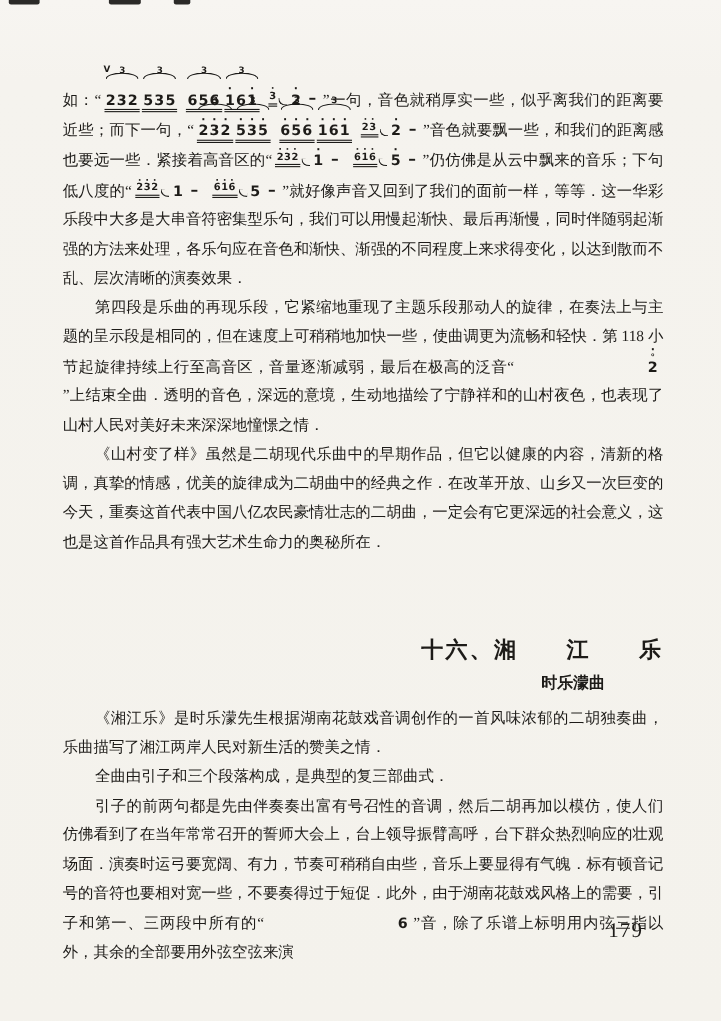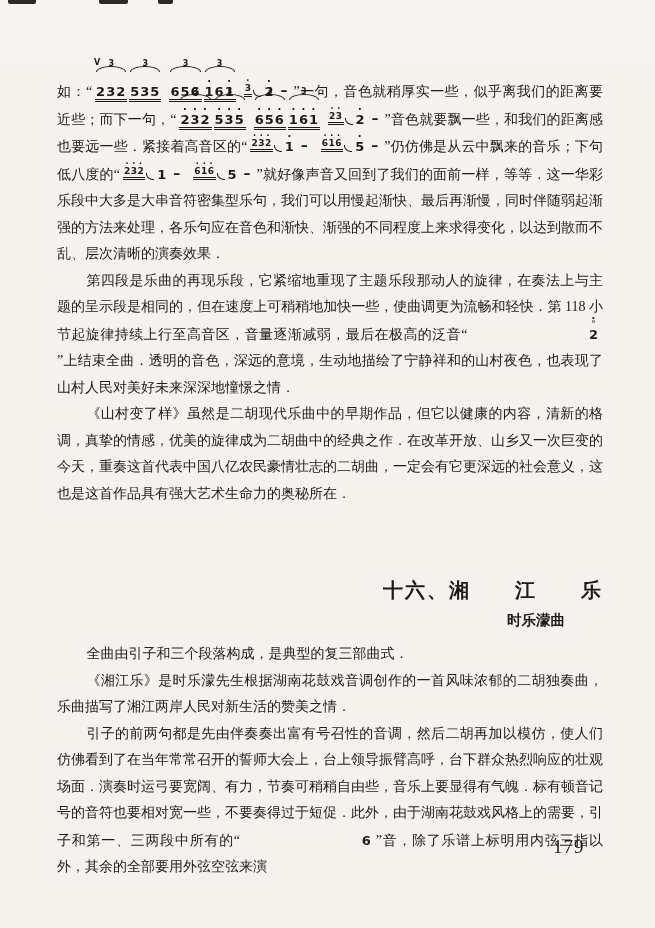--- a/index.html
+++ b/index.html
@@ -20,21 +20,21 @@
   
   .body-block { position:absolute; left:57px; width:546px; font-size:14px; line-height:26.5px; }
   #body1 { top:78px; }
   #body2 { top:641px; }
   .para { margin:0; text-align:justify; }
   .para.indent { text-indent:2.1em; }
 
   
   .heading { position:absolute; left:57px; top:560px; width:546px; text-align:right;
              font-size:20px; font-weight:600; letter-spacing:2px; }
-  .author  { position:absolute; left:55px; top:611px; width:546px; text-align:right;
+  .author  { position:absolute; left:40px; top:611px; width:546px; text-align:right;
              padding-right:36px; box-sizing:border-box; font-size:14.5px; font-weight:600; }
 
   
   .page-number { position:absolute; left:553px; top:836px; font-size:19px; letter-spacing:1px; }
   .watermark { position:absolute; right:10px; top:888px; font-size:17px; white-space:nowrap; }
   .watermark .dom { font-family:"Liberation Sans","DejaVu Sans",sans-serif; font-size:16px; }
 
   
   .notation { display:inline-block; white-space:nowrap; margin:0 2px;
               font-family:"DejaVu Sans","Liberation Sans",sans-serif; font-weight:bold; }
@@ -89,20 +89,20 @@
             </span><span class="nd"><span class="digit">1<i class="odot">·</i></span><span class="digit">6<i class="odot">·</i></span><span class="digit">1<i class="odot">·</i></span></span></span><span class="ngap" style="width: 6px;"></span><span class="ngrp small u2"><span class="nd"><span class="digit">2<i class="odot">·</i></span><span class="digit">3<i class="odot">·</i></span></span></span><span class="nslur"></span><span class="ngrp"><span class="nd"><span class="digit">2<i class="odot">·</i></span></span></span><span class="ndash">–</span></span><span>”音色就要飘一些，和我们的距离感也要远一些．紧接着高音区的“</span><span class="notation"><span class="ngrp small u2"><span class="nd"><span class="digit">2<i class="odot">·</i></span><span class="digit">3<i class="odot">·</i></span><span class="digit">2<i class="odot">·</i></span></span></span><span class="nslur"></span><span class="ngrp"><span class="nd"><span class="digit">1<i class="odot">·</i></span></span></span><span class="ndash">–</span><span class="ngap" style="width: 8px;"></span><span class="ngrp small u2"><span class="nd"><span class="digit">6<i class="odot">·</i></span><span class="digit">1<i class="odot">·</i></span><span class="digit">6<i class="odot">·</i></span></span></span><span class="nslur"></span><span class="ngrp"><span class="nd"><span class="digit">5<i class="odot">·</i></span></span></span><span class="ndash">–</span></span><span>”仍仿佛是从云中飘来的音乐；下句低八度的“</span><span class="notation"><span class="ngrp small u2"><span class="nd"><span class="digit">2<i class="odot">·</i></span><span class="digit">3<i class="odot">·</i></span><span class="digit">2<i class="odot">·</i></span></span></span><span class="nslur"></span><span class="ngrp"><span class="nd"><span class="digit">1</span></span></span><span class="ndash">–</span><span class="ngap" style="width: 8px;"></span><span class="ngrp small u2"><span class="nd"><span class="digit">6<i class="odot">·</i></span><span class="digit">1<i class="odot">·</i></span><span class="digit">6<i class="odot">·</i></span></span></span><span class="nslur"></span><span class="ngrp"><span class="nd"><span class="digit">5</span></span></span><span class="ndash">–</span></span><span>”就好像声音又回到了我们的面前一样，等等．这一华彩乐段中大多是大串音符密集型乐句，我们可以用慢起渐快、最后再渐慢，同时伴随弱起渐强的方法来处理，各乐句应在音色和渐快、渐强的不同程度上来求得变化，以达到散而不乱、层次清晰的演奏效果．</span></p>
       <p class="para indent"><span>第四段是乐曲的再现乐段，它紧缩地重现了主题乐段那动人的旋律，在奏法上与主题的呈示段是相同的，但在速度上可稍稍地加快一些，使曲调更为流畅和轻快．第 118 小节起旋律持续上行至高音区，音量逐渐减弱，最后在极高的泛音“</span><span class="notation"><span class="ngrp"><span class="nd"><span class="digit">2<i class="oring">°</i><i class="odot high">·</i></span></span></span></span><span>”上结束全曲．透明的音色，深远的意境，生动地描绘了宁静祥和的山村夜色，也表现了山村人民对美好未来深深地憧憬之情．</span></p>
       <p class="para indent"><span>《山村变了样》虽然是二胡现代乐曲中的早期作品，但它以健康的内容，清新的格调，真挚的情感，优美的旋律成为二胡曲中的经典之作．在改革开放、山乡又一次巨变的今天，重奏这首代表中国八亿农民豪情壮志的二胡曲，一定会有它更深远的社会意义，这也是这首作品具有强大艺术生命力的奥秘所在．</span></p>
     </div>
 
   <h2 class="heading">十六、湘　　江　　乐</h2>
 
   <div class="author">时乐濛曲</div>
 
   <div class="body-block" id="body2">
+      <p class="para indent"><span>《湘江乐》是时乐濛先生根据湖南花鼓戏音调创作的一首风味浓郁的二胡独奏曲，乐曲描写了湘江两岸人民对新生活的赞美之情．</span></p>
       <p class="para indent"><span>全曲由引子和三个段落构成，是典型的复三部曲式．</span></p>
-      <p class="para indent"><span>《湘江乐》是时乐濛先生根据湖南花鼓戏音调创作的一首风味浓郁的二胡独奏曲，乐曲描写了湘江两岸人民对新生活的赞美之情．</span></p>
       <p class="para indent"><span>引子的前两句都是先由伴奏奏出富有号召性的音调，然后二胡再加以模仿，使人们仿佛看到了在当年常常召开的誓师大会上，台上领导振臂高呼，台下群众热烈响应的壮观场面．演奏时运弓要宽阔、有力，节奏可稍稍自由些，音乐上要显得有气魄．标有顿音记号的音符也要相对宽一些，不要奏得过于短促．此外，由于湖南花鼓戏风格上的需要，引子和第一、三两段中所有的“</span><span class="notation"><span class="ngrp"><span class="nd"><span class="digit">6</span></span></span></span><span>”音，除了乐谱上标明用内弦三指以外，其余的全部要用外弦空弦来演</span></p>
     </div>
 
   <div class="page-number">179</div>
 
 </div>
 
 </body></html>

